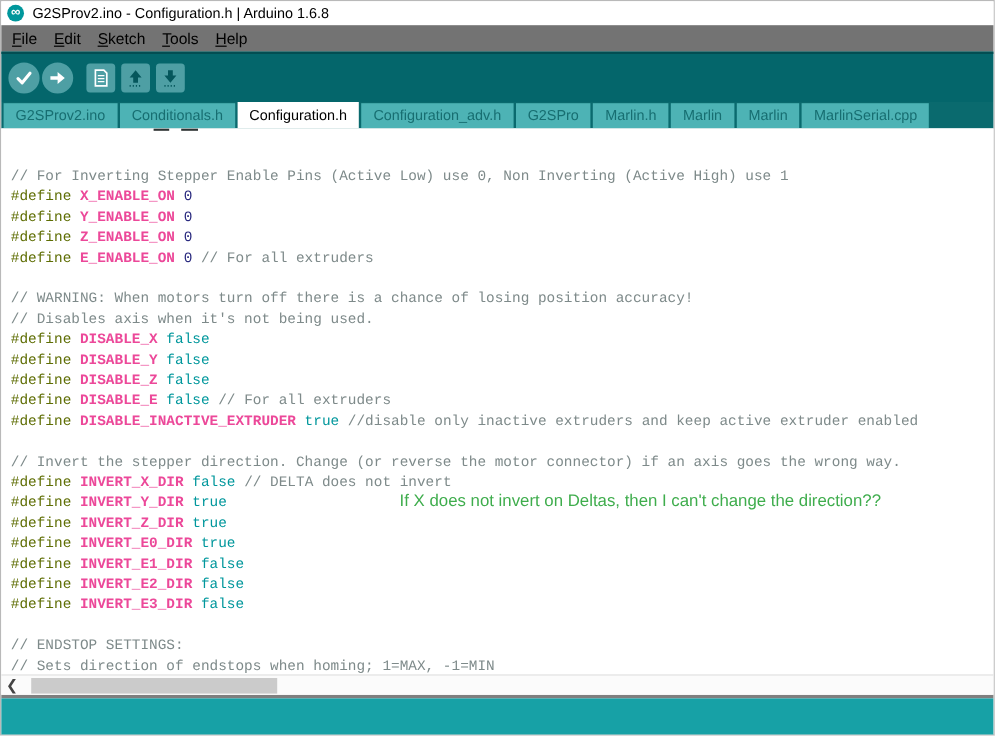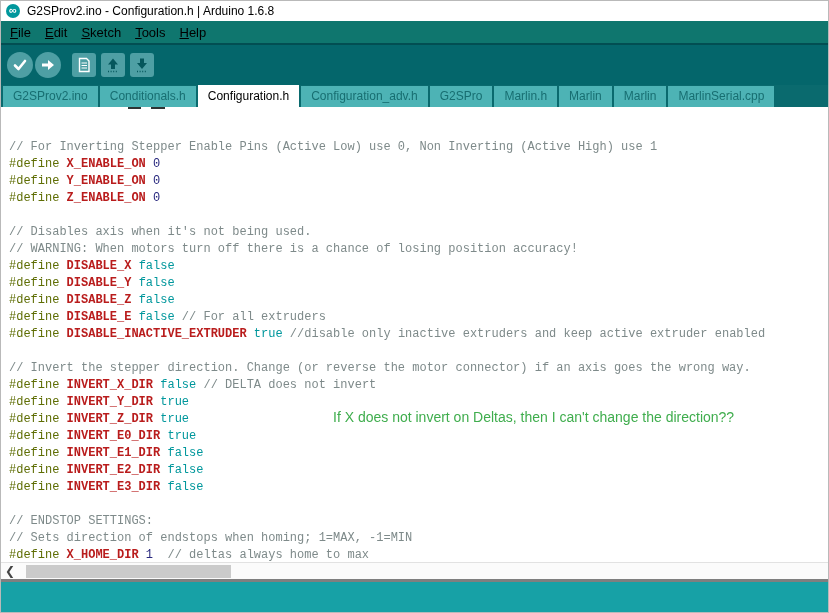--- a/index.html
+++ b/index.html
@@ -6,21 +6,21 @@
   html,body { background:#d8d8d8; }
   body { font-family:"Liberation Sans", sans-serif; }
   #window { width:829px; height:613px; position:relative; background:#fff; overflow:hidden; border:1px solid #b9b9b9; }
 
   
   .titlebar { height:20px; display:flex; align-items:center; padding-left:5px; gap:7px; background:#fff; }
   .app-icon { width:14px; height:14px; border-radius:50%; background:#00979C; color:#fff; font-size:11px; line-height:13px; text-align:center; font-weight:bold; }
   .title-text { font-size:12px; color:#000; }
 
   
-  .menubar { height:22px; display:flex; align-items:center; padding-left:2px; background:#0f766e; font-size:13px; color:#000; }
+  .menubar { height:22px; display:flex; align-items:center; padding-left:2px; background:#737373; font-size:13px; color:#000; }
   .menu-item { padding:2px 7px; cursor:default; }
   .menu-item::first-letter { text-decoration:underline; }
 
   
   .toolbar { height:42px; background:#04666B; border-top:2px solid #024E52; display:flex; align-items:center; padding-left:6px; }
   .tb-circle { width:26px; height:26px; border-radius:50%; background:#4E9FA4; display:flex; align-items:center; justify-content:center; margin-right:2px; border:none; }
   .tb-square { width:24px; height:24px; border-radius:3px; background:#4E9FA4; display:flex; align-items:center; justify-content:center; margin-right:5px; border:none; }
   .tb-new { margin-left:9px; }
 
   
@@ -28,21 +28,21 @@
   .tab { height:21px; line-height:21px; padding:0 10px; background:#4DB3B5; color:#176E71; font-size:12px; margin-right:2px; white-space:nowrap; cursor:default; }
   .tab.active { background:#ffffff; color:#000; height:22px; line-height:22px; }
 
   
   .editor { height:455px; background:#fff; position:relative; overflow:hidden;
             font-family:"Liberation Mono","DejaVu Sans Mono",monospace; font-size:12px; }
   .code { position:absolute; top:32px; left:8px; }
   .code-line { height:17px; line-height:17px; white-space:pre; color:#000; }
   .seg-cm  { color:#7E8A8A; }
   .seg-def { color:#5E6D03; }
-  .seg-id  { color:#b91c1c; font-weight:bold; }
+  .seg-id  { color:#ec4899; font-weight:bold; }
   .seg-num { color:#28287E; }
   .seg-bool{ color:#00979C; }
   .frag { position:absolute; height:2px; background:#2E3434; top:0; }
   .annotation { position:absolute; left:332px; top:302px; color:#3FAD4D;
                 font-family:"Liberation Sans",sans-serif; font-size:14px; white-space:nowrap; }
 
   
   .hscroll { height:17px; background:#FBFBFB; border-top:1px solid #E2E2E2; position:relative; }
   .hs-arrow { position:absolute; left:4px; top:0px; font-size:12px; color:#444; line-height:16px; }
   .hs-thumb { position:absolute; left:25px; top:2px; width:205px; height:13px; background:#CBCBCB; }
@@ -114,23 +114,24 @@
     </div>
 
   <div class="editor">
     <div class="frag" style="left:127px; width:13px;"></div>
     <div class="frag" style="left:150px; width:14px;"></div>
     <div class="code" id="code">
         <div class="code-line"><span class="seg-cm">// For Inverting Stepper Enable Pins (Active Low) use 0, Non Inverting (Active High) use 1</span></div>
         <div class="code-line"><span class="seg-def">#define </span><span class="seg-id">X_ENABLE_ON</span><span> </span><span class="seg-num">0</span></div>
         <div class="code-line"><span class="seg-def">#define </span><span class="seg-id">Y_ENABLE_ON</span><span> </span><span class="seg-num">0</span></div>
         <div class="code-line"><span class="seg-def">#define </span><span class="seg-id">Z_ENABLE_ON</span><span> </span><span class="seg-num">0</span></div>
+        <div class="code-line"><span class="seg-def">#define </span><span class="seg-id">E_ENABLE_ON</span><span> </span><span class="seg-num">0</span><span class="seg-cm"> // For all extruders</span></div>
         <div class="code-line"></div>
+        <div class="code-line"><span class="seg-cm">// WARNING: When motors turn off there is a chance of losing position accuracy!</span></div>
         <div class="code-line"><span class="seg-cm">// Disables axis when it's not being used.</span></div>
-        <div class="code-line"><span class="seg-cm">// WARNING: When motors turn off there is a chance of losing position accuracy!</span></div>
         <div class="code-line"><span class="seg-def">#define </span><span class="seg-id">DISABLE_X</span><span> </span><span class="seg-bool">false</span></div>
         <div class="code-line"><span class="seg-def">#define </span><span class="seg-id">DISABLE_Y</span><span> </span><span class="seg-bool">false</span></div>
         <div class="code-line"><span class="seg-def">#define </span><span class="seg-id">DISABLE_Z</span><span> </span><span class="seg-bool">false</span></div>
         <div class="code-line"><span class="seg-def">#define </span><span class="seg-id">DISABLE_E</span><span> </span><span class="seg-bool">false</span><span class="seg-cm"> // For all extruders</span></div>
         <div class="code-line"><span class="seg-def">#define </span><span class="seg-id">DISABLE_INACTIVE_EXTRUDER</span><span> </span><span class="seg-bool">true</span><span class="seg-cm"> //disable only inactive extruders and keep active extruder enabled</span></div>
         <div class="code-line"></div>
         <div class="code-line"><span class="seg-cm">// Invert the stepper direction. Change (or reverse the motor connector) if an axis goes the wrong way.</span></div>
         <div class="code-line"><span class="seg-def">#define </span><span class="seg-id">INVERT_X_DIR</span><span> </span><span class="seg-bool">false</span><span class="seg-cm"> // DELTA does not invert</span></div>
         <div class="code-line"><span class="seg-def">#define </span><span class="seg-id">INVERT_Y_DIR</span><span> </span><span class="seg-bool">true</span></div>
         <div class="code-line"><span class="seg-def">#define </span><span class="seg-id">INVERT_Z_DIR</span><span> </span><span class="seg-bool">true</span></div>

